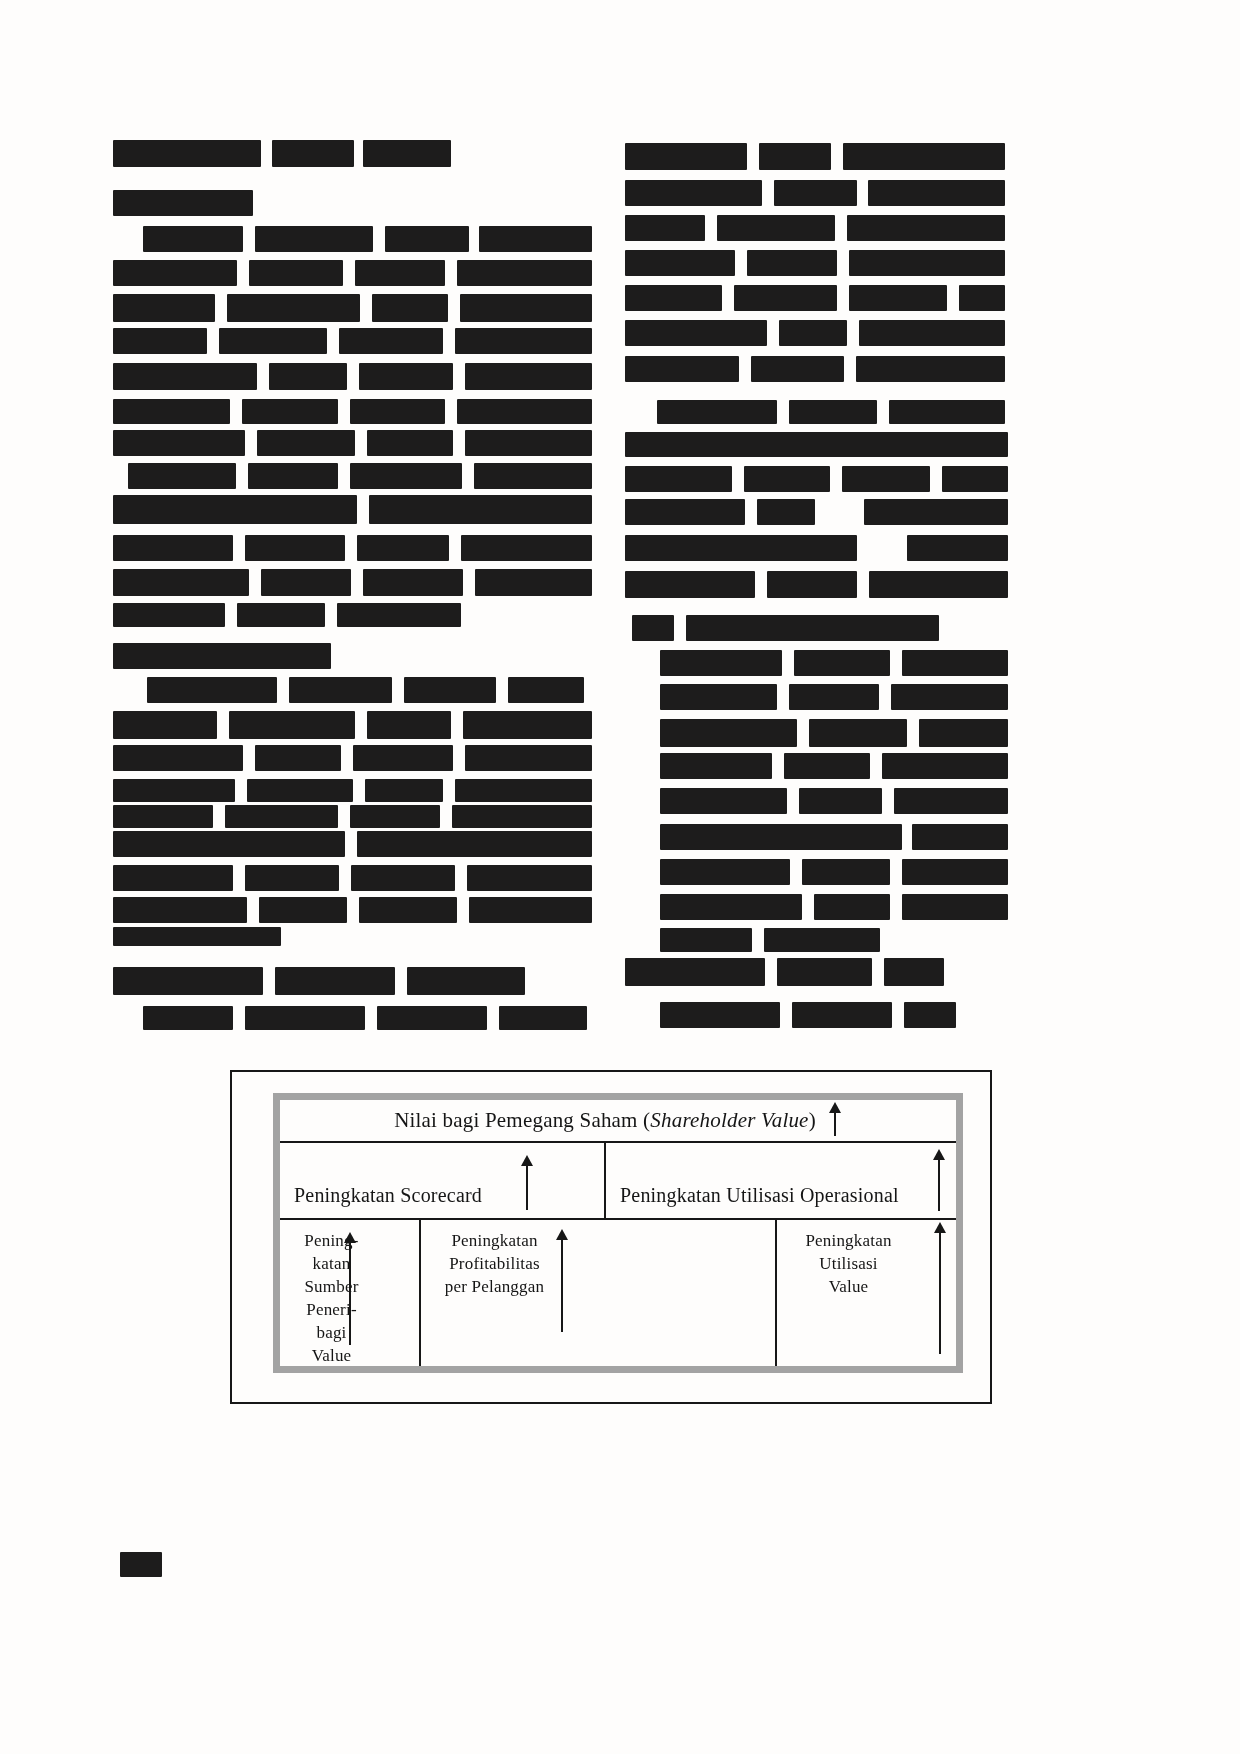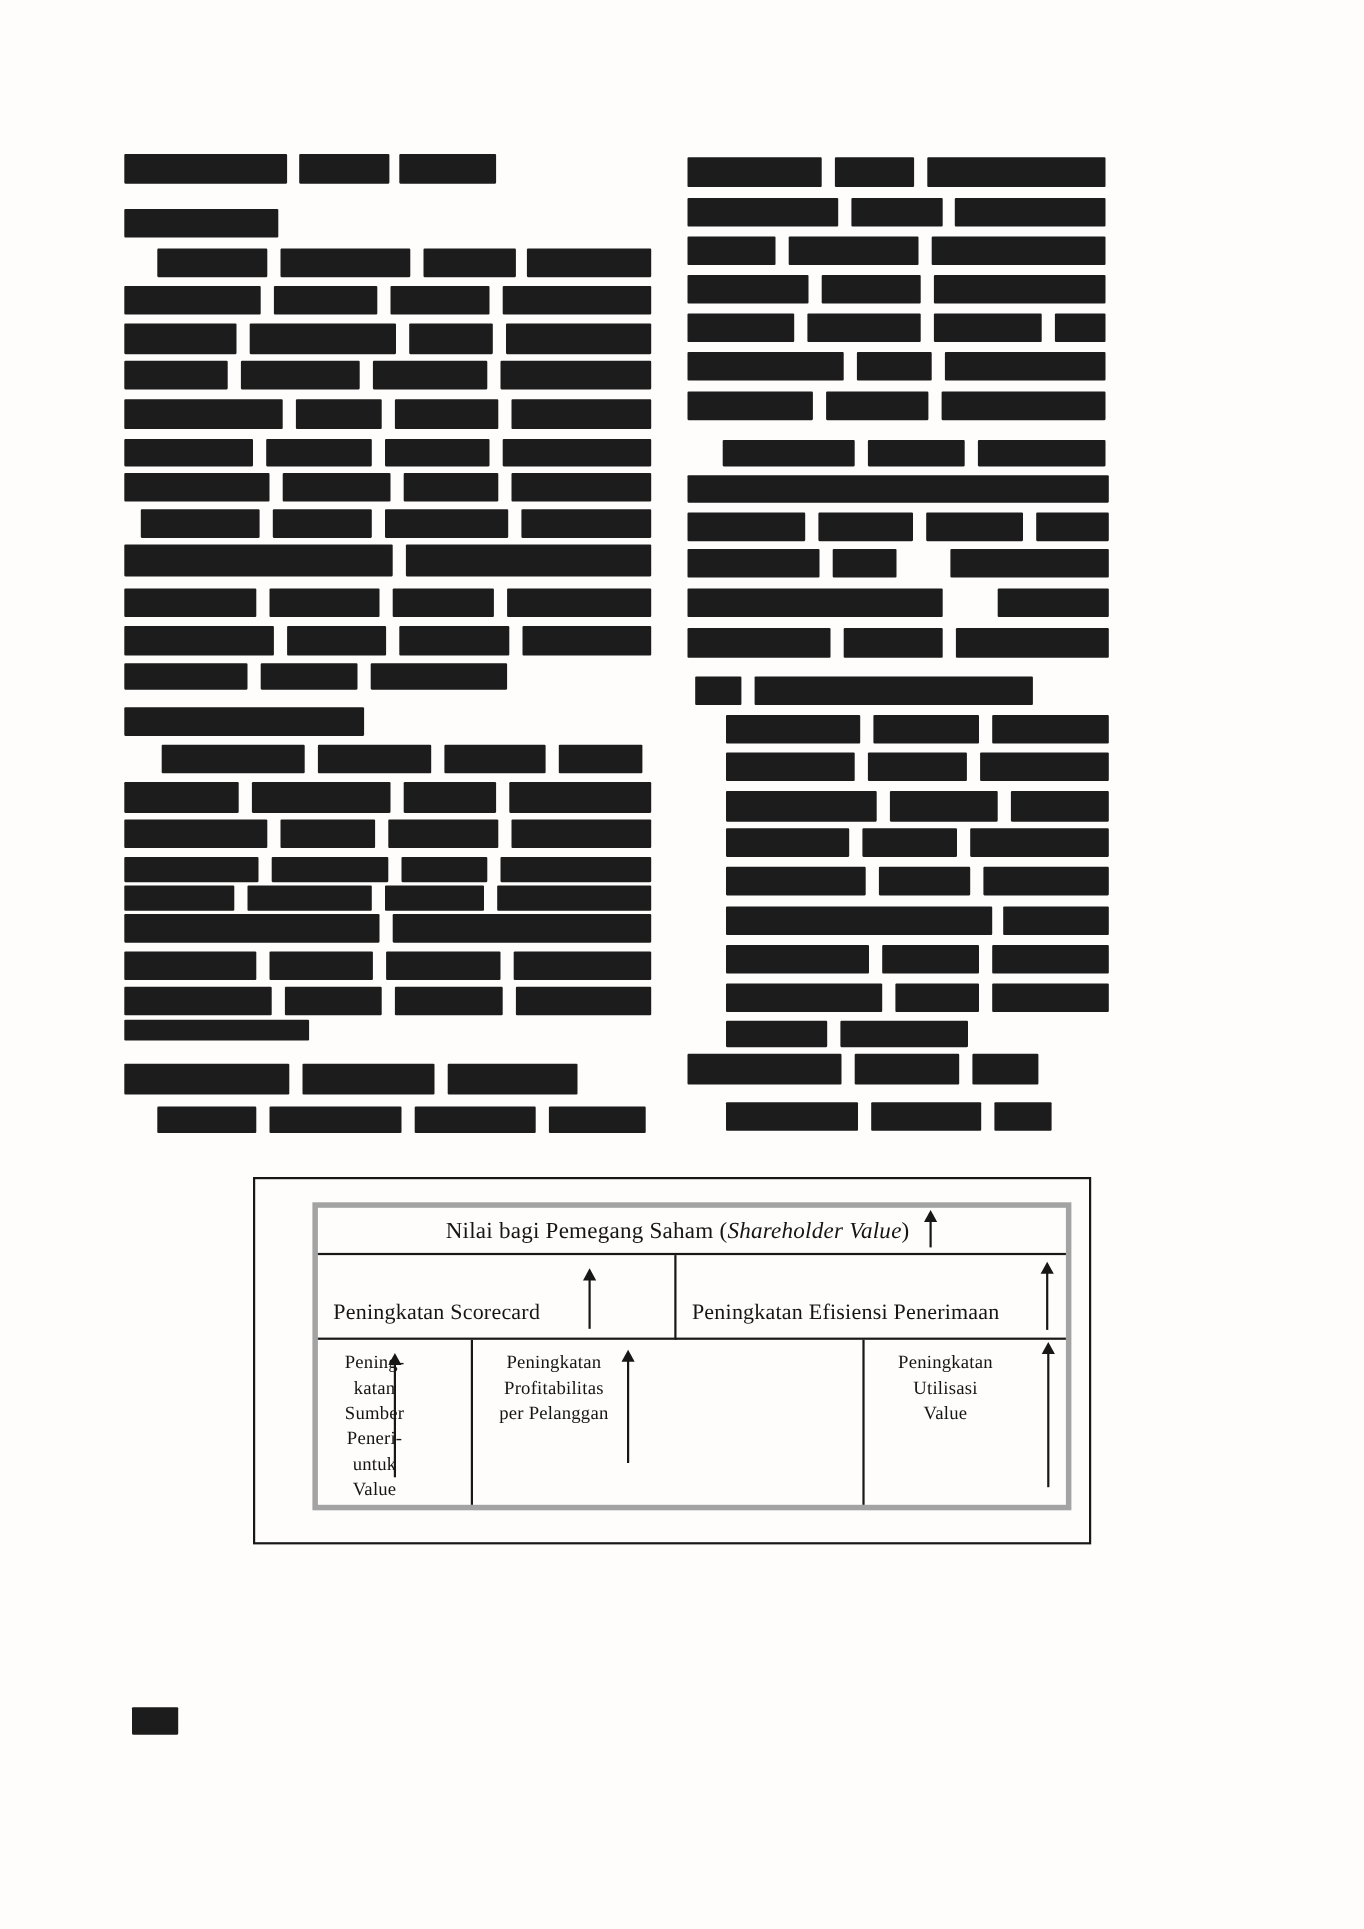--- a/index.html
+++ b/index.html
@@ -6,22 +6,22 @@
   .page{
     position:relative;width:1240px;height:1754px;background:#fefdfc;
     font-family:"Liberation Serif", serif;color:#151515;overflow:hidden;
     margin:0 auto;
   }
   
   .bar{position:absolute;background:#1d1c1c;border-radius:1px;}
   
   .outer-box{position:absolute;left:230px;top:1070px;width:762px;height:334px;
     border:2px solid #171717;box-sizing:border-box;background:#fefdfc;}
-  .inner-table{position:absolute;left:52px;top:21px;width:690px;height:280px;
-    border:5px solid #a3a3a3;box-sizing:border-box;}
+  .inner-table{position:absolute;left:41px;top:21px;width:690px;height:280px;
+    border:7px solid #a3a3a3;box-sizing:border-box;}
   .row1{position:absolute;left:0;top:0;right:0;height:43px;border-bottom:2px solid #171717;
     box-sizing:border-box;display:flex;align-items:center;justify-content:center;gap:12px;
     font-size:21px;}
   .row1 .lbl{white-space:nowrap;letter-spacing:.2px;}
   .cell{position:absolute;box-sizing:border-box;}
   .r2l{left:0;top:43px;width:324px;height:77px;border-bottom:2px solid #171717;}
   .r2r{left:324px;top:43px;right:0;height:77px;border-left:2px solid #171717;border-bottom:2px solid #171717;}
   .r2-label{position:absolute;left:14px;bottom:11px;font-size:20px;white-space:nowrap;letter-spacing:.2px;}
   .c1{left:0;top:120px;bottom:0;width:139px;}
   .c2{left:139px;top:120px;bottom:0;width:185px;border-left:2px solid #171717;}
@@ -222,34 +222,34 @@
 
       <div class="cell r2l">
         <span class="r2-label">Peningkatan Scorecard</span>
         <span class="arrow" style="left:240px;top:12px;">
           <span class="head"></span>
             <span class="shaft" style="height:45px;"></span>
         </span>
       </div>
 
       <div class="cell r2r">
-        <span class="r2-label">Peningkatan Efisiensi Penerimaan</span>
+        <span class="r2-label">Peningkatan Utilisasi Operasional</span>
         <span class="arrow" style="right:10px;top:6px;">
           <span class="head"></span>
             <span class="shaft" style="height:52px;"></span>
         </span>
       </div>
 
       <div class="cell c1">
         <div class="cell-lines">
           <div>Pening-</div>
           <div>katan</div>
           <div>Sumber</div>
           <div>Peneri-</div>
-          <div>untuk</div>
+          <div>bagi</div>
           <div>Value</div>
         </div>
         <span class="arrow" style="left:63px;top:12px;">
           <span class="head"></span>
             <span class="shaft" style="height:103px;"></span>
         </span>
       </div>
 
       <div class="cell c2">
         <div class="cell-lines">

